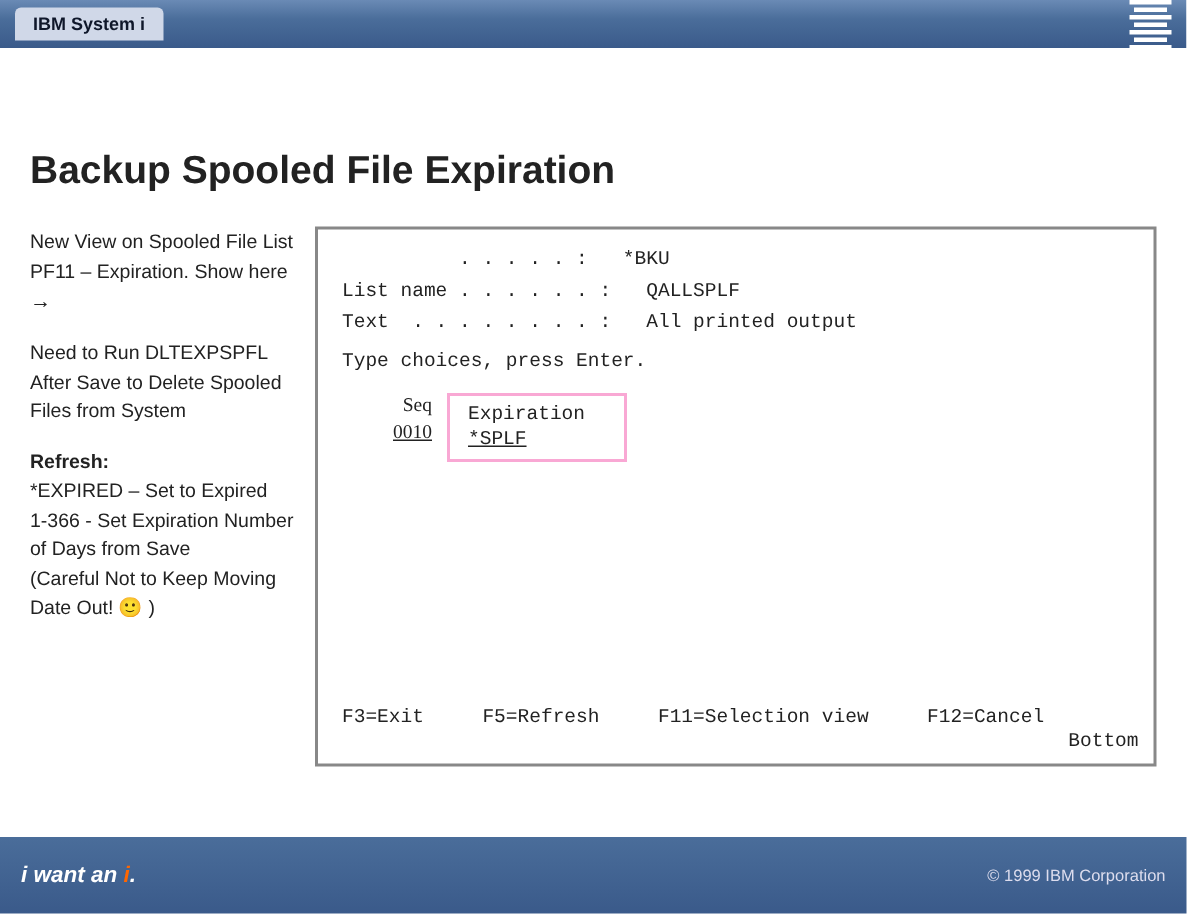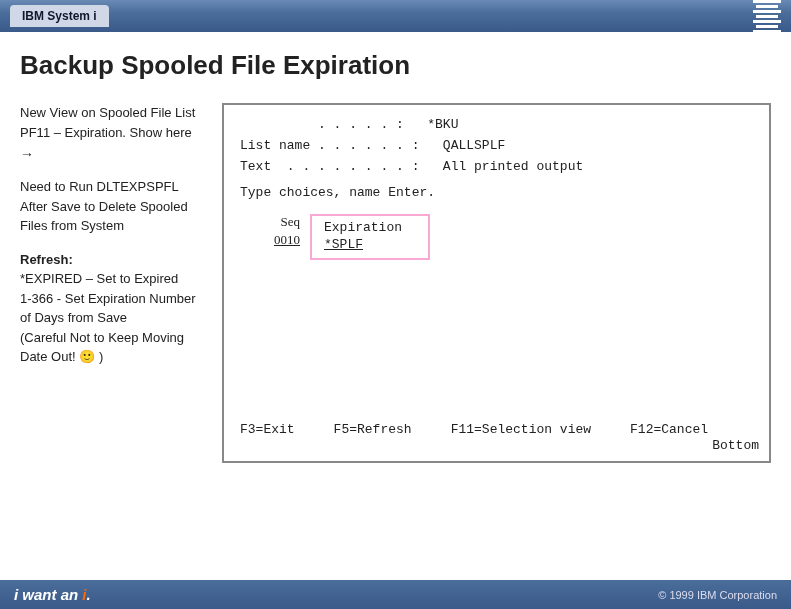--- a/index.html
+++ b/index.html
@@ -49,35 +49,36 @@
     .ibm-logo-stripes span:nth-child(3) { width: 28px; }
     .ibm-logo-stripes span:nth-child(4) { width: 22px; margin-left: 3px; }
     .ibm-logo-stripes span:nth-child(5) { width: 28px; }
     .ibm-logo-stripes span:nth-child(6) { width: 22px; margin-left: 3px; }
     .ibm-logo-stripes span:nth-child(7) { width: 28px; }
 
     
     .main-content {
       background: #fff;
       padding: 10px 20px;
+      margin-top: 48px;
     }
 
     
     .page-title {
       font-size: 26px;
       font-weight: bold;
       color: #222;
       padding: 8px 0 12px 0;
       border-bottom: none;
     }
 
     
     .two-col {
       display: flex;
-      gap: 12px;
+      gap: 0;
       margin-top: 10px;
     }
 
     
     .left-sidebar {
       width: 190px;
       min-width: 190px;
       font-size: 13px;
       color: #222;
       line-height: 1.5;
@@ -165,21 +166,21 @@
       font-size: 13px;
       white-space: pre;
     }
 
     
     .bottom-bar {
       position: absolute;
       bottom: 0;
       left: 0;
       width: 791px;
-      height: 29px;
+      height: 51px;
       background: linear-gradient(180deg, #4a6d9a 0%, #3a5a8a 100%);
       display: flex;
       align-items: center;
       justify-content: space-between;
       padding: 0 14px;
     }
     .footer-slogan {
       font-size: 15px;
       color: #fff;
       font-style: italic;
@@ -230,21 +231,21 @@
         <p>*EXPIRED – Set to Expired</p>
         <p>1-366  - Set Expiration Number of Days from Save</p>
         <p>(Careful Not to Keep Moving Date Out! 🙂 )</p>
       </div>
     </div>
 
     <div class="right-panel">
       <div class="panel-line">          . . . . . :   *BKU</div>
       <div class="panel-line">List name . . . . . . :   QALLSPLF</div>
       <div class="panel-line">Text  . . . . . . . . :   All printed output</div>
-      <div class="panel-line" style="margin-top:6px;">Type choices, name Enter.</div>
+      <div class="panel-line" style="margin-top:6px;">Type choices, press Enter.</div>
 
       <div class="seq-table">
         <div class="seq-col">
           <div class="col-header">Seq</div>
           <div class="col-value">0010</div>
         </div>
         <div class="exp-col">
           <div class="col-header">Expiration</div>
           <div class="col-value">*SPLF</div>
         </div>

